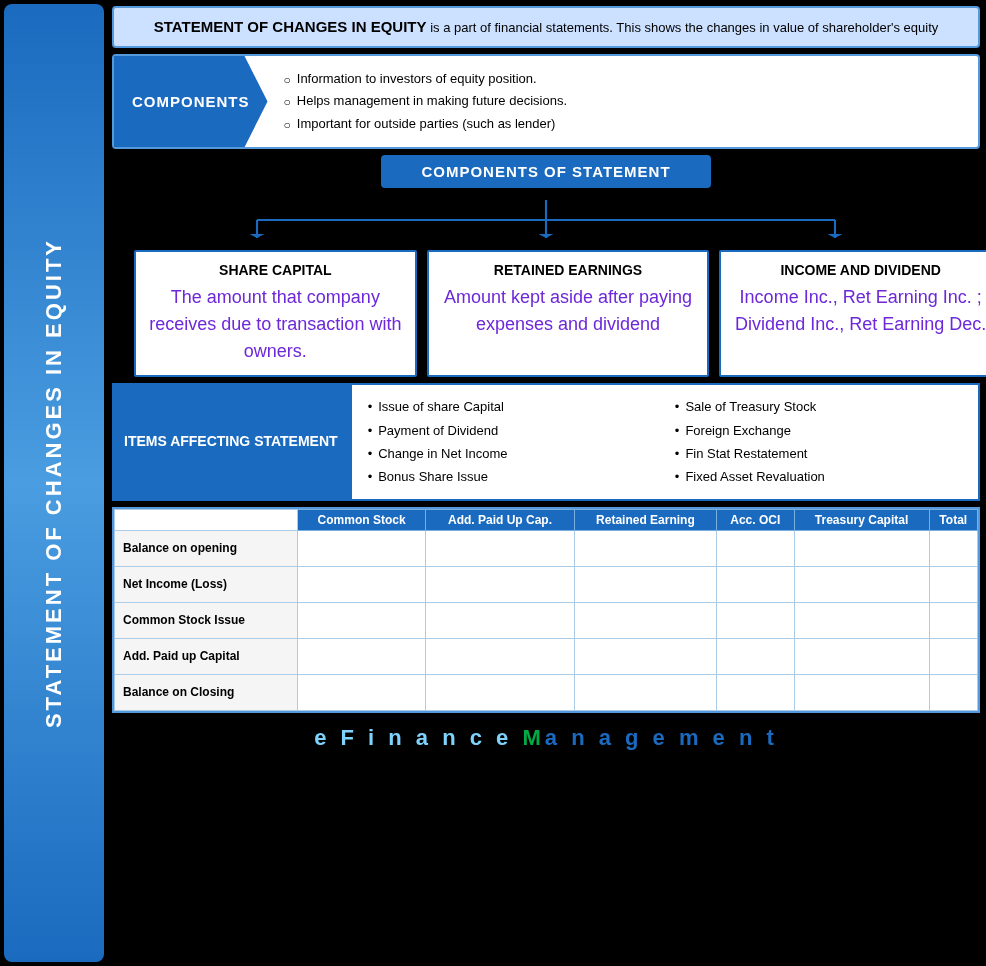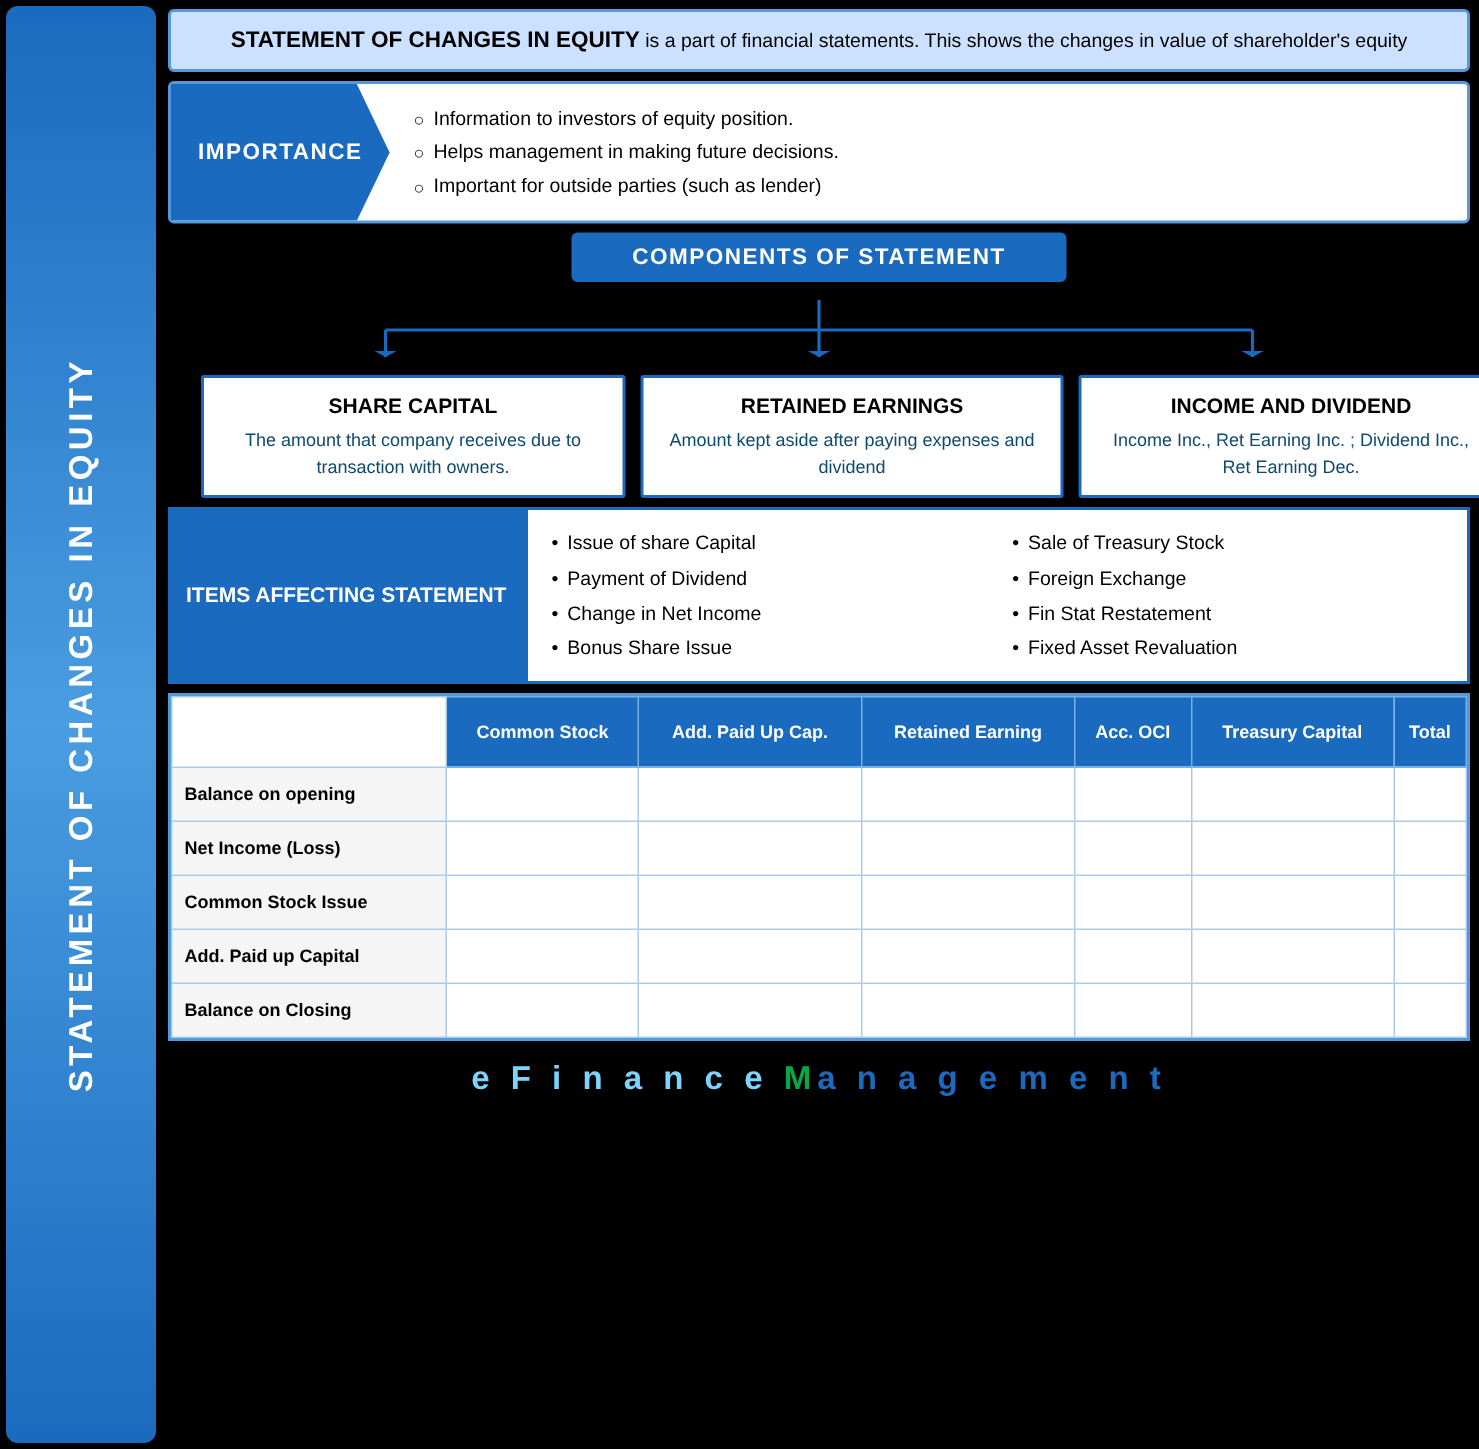--- a/index.html
+++ b/index.html
@@ -124,22 +124,22 @@
       text-align: center;
       border-radius: 2px;
     }
     .component-box .box-title {
       font-weight: 900;
       font-size: 14px;
       color: #000;
       margin-bottom: 6px;
     }
     .component-box .box-desc {
-      font-size: 12px;
-      color: #0c4a6e;
+      font-size: 18px;
+      color: #6d28d9;
       line-height: 1.5;
     }
 
     
     .items-row {
       display: flex;
       gap: 0;
     }
     .items-label {
       background: #1a6abf;
@@ -181,21 +181,21 @@
     }
     table {
       width: 100%;
       border-collapse: collapse;
       font-size: 12px;
     }
     thead tr th {
       background: #1a6abf;
       color: #fff;
       font-weight: 900;
-      padding: 16px 4px;
+      padding: 3px 4px;
       text-align: center;
       border: 1px solid #7ab0e0;
       font-size: 12px;
     }
     thead tr th:first-child {
       background: #fff;
       color: #fff;
       border: 1px solid #aacce8;
     }
     tbody tr td {
@@ -238,21 +238,21 @@
 
 <div class="main">
 
   <div class="header-banner">
     <div>
       <span style="font-weight:900; font-size:15px;">STATEMENT OF CHANGES IN EQUITY</span><span style="font-size:13px;"> is a part of financial statements. This shows the changes in value of shareholder's equity</span>
     </div>
   </div>
 
   <div class="importance-row">
-    <div class="importance-label">IMPORTANCE</div>
+    <div class="importance-label">COMPONENTS</div>
     <div class="importance-content">
       <div class="bullet">
         <span class="bullet-circle">○</span>
         <span>Information to investors of equity position.</span>
       </div>
       <div class="bullet">
         <span class="bullet-circle">○</span>
         <span>Helps management in making future decisions.</span>
       </div>
       <div class="bullet">

